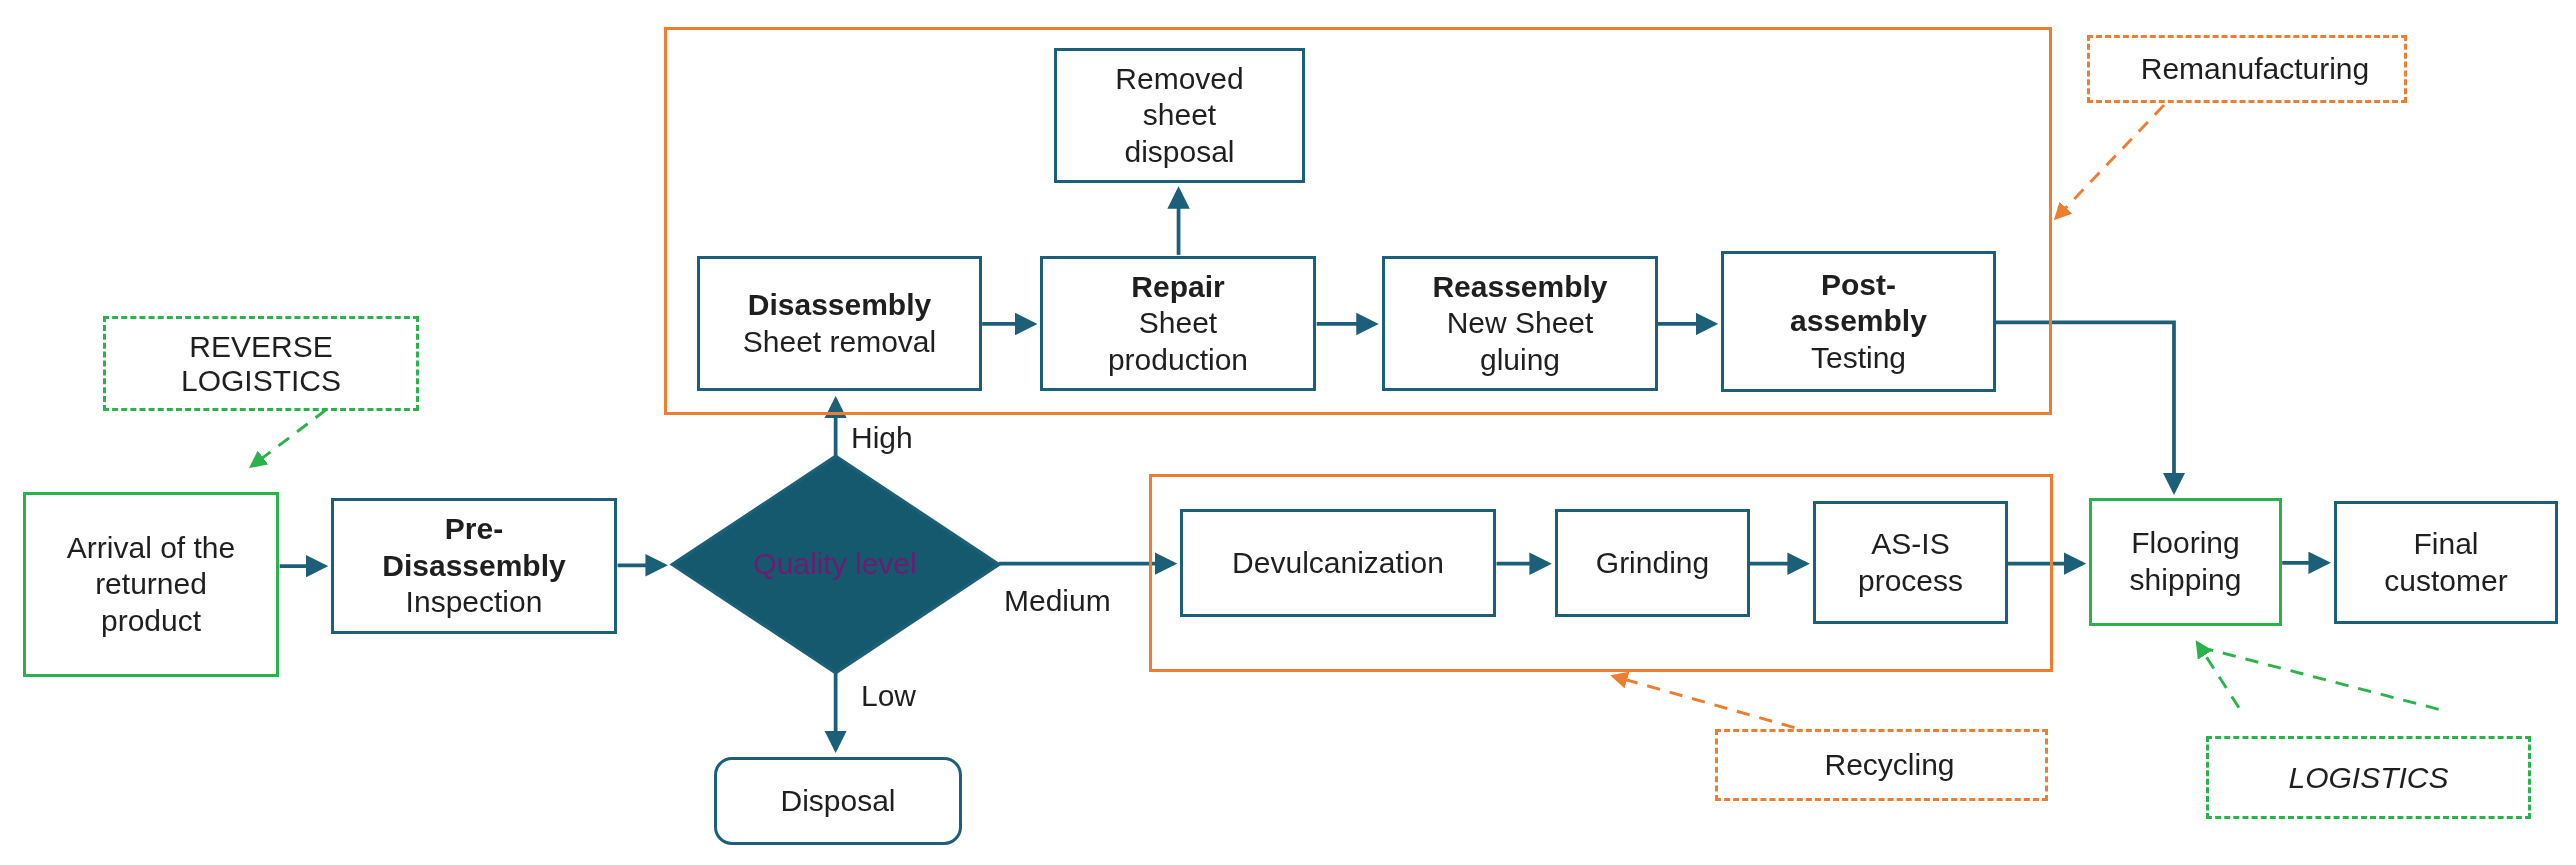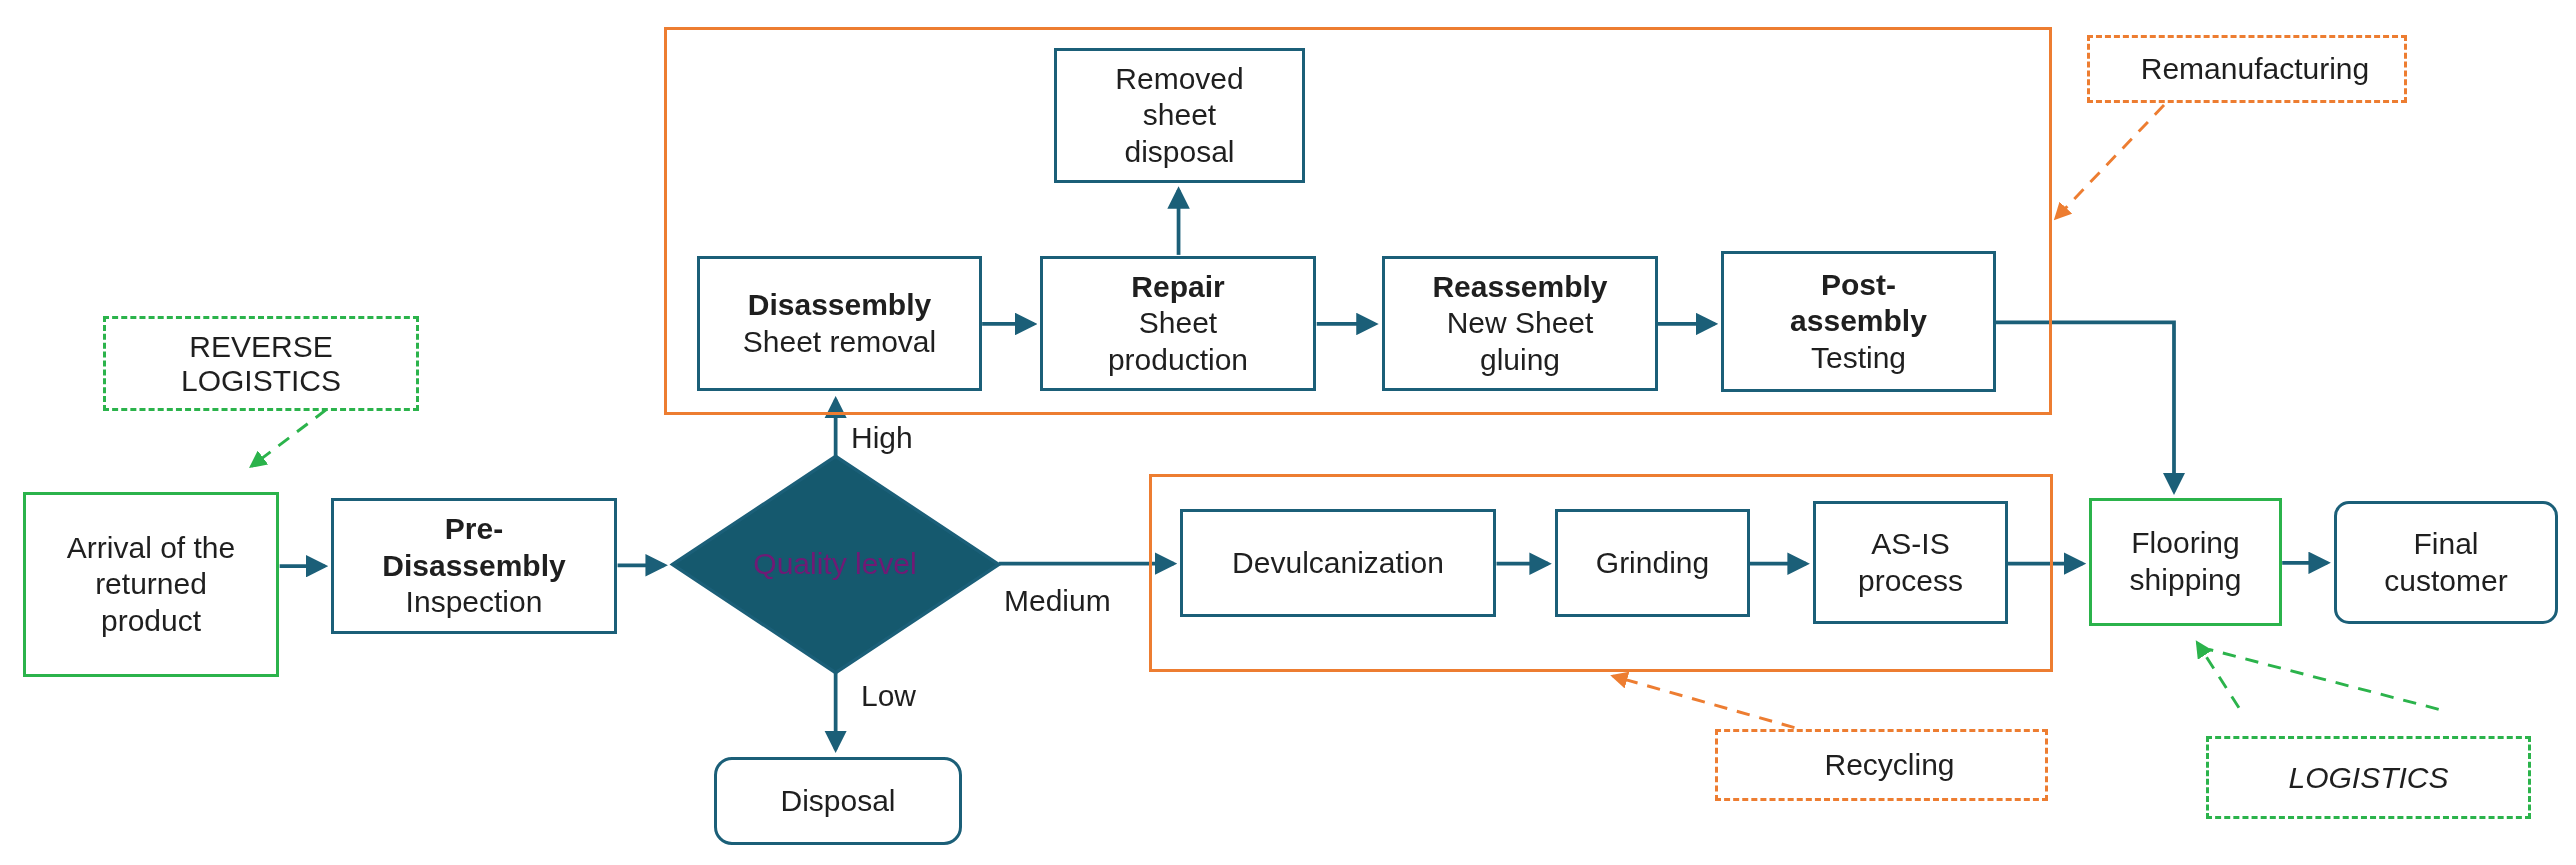--- a/index.html
+++ b/index.html
@@ -183,18 +183,18 @@
   </div>
 
   <div class="box teal" style="left:1813px; top:501px; width:195px; height:123px; padding:0 25px;">
     <span>AS-IS process</span>
   </div>
 
   <div class="box green" style="left:2089px; top:498px; width:193px; height:128px; padding:0 19px;">
     <span>Flooring shipping</span>
   </div>
 
-  <div class="box teal" style="left:2334px; top:501px; width:224px; height:123px; padding:0 47px;border-radius:15px;">
+  <div class="box teal" style="left:2334px; top:501px; width:224px; height:123px; padding:0 47px;">
     <span>Final customer</span>
   </div>
 
 </div>
 
 
 </body></html>

